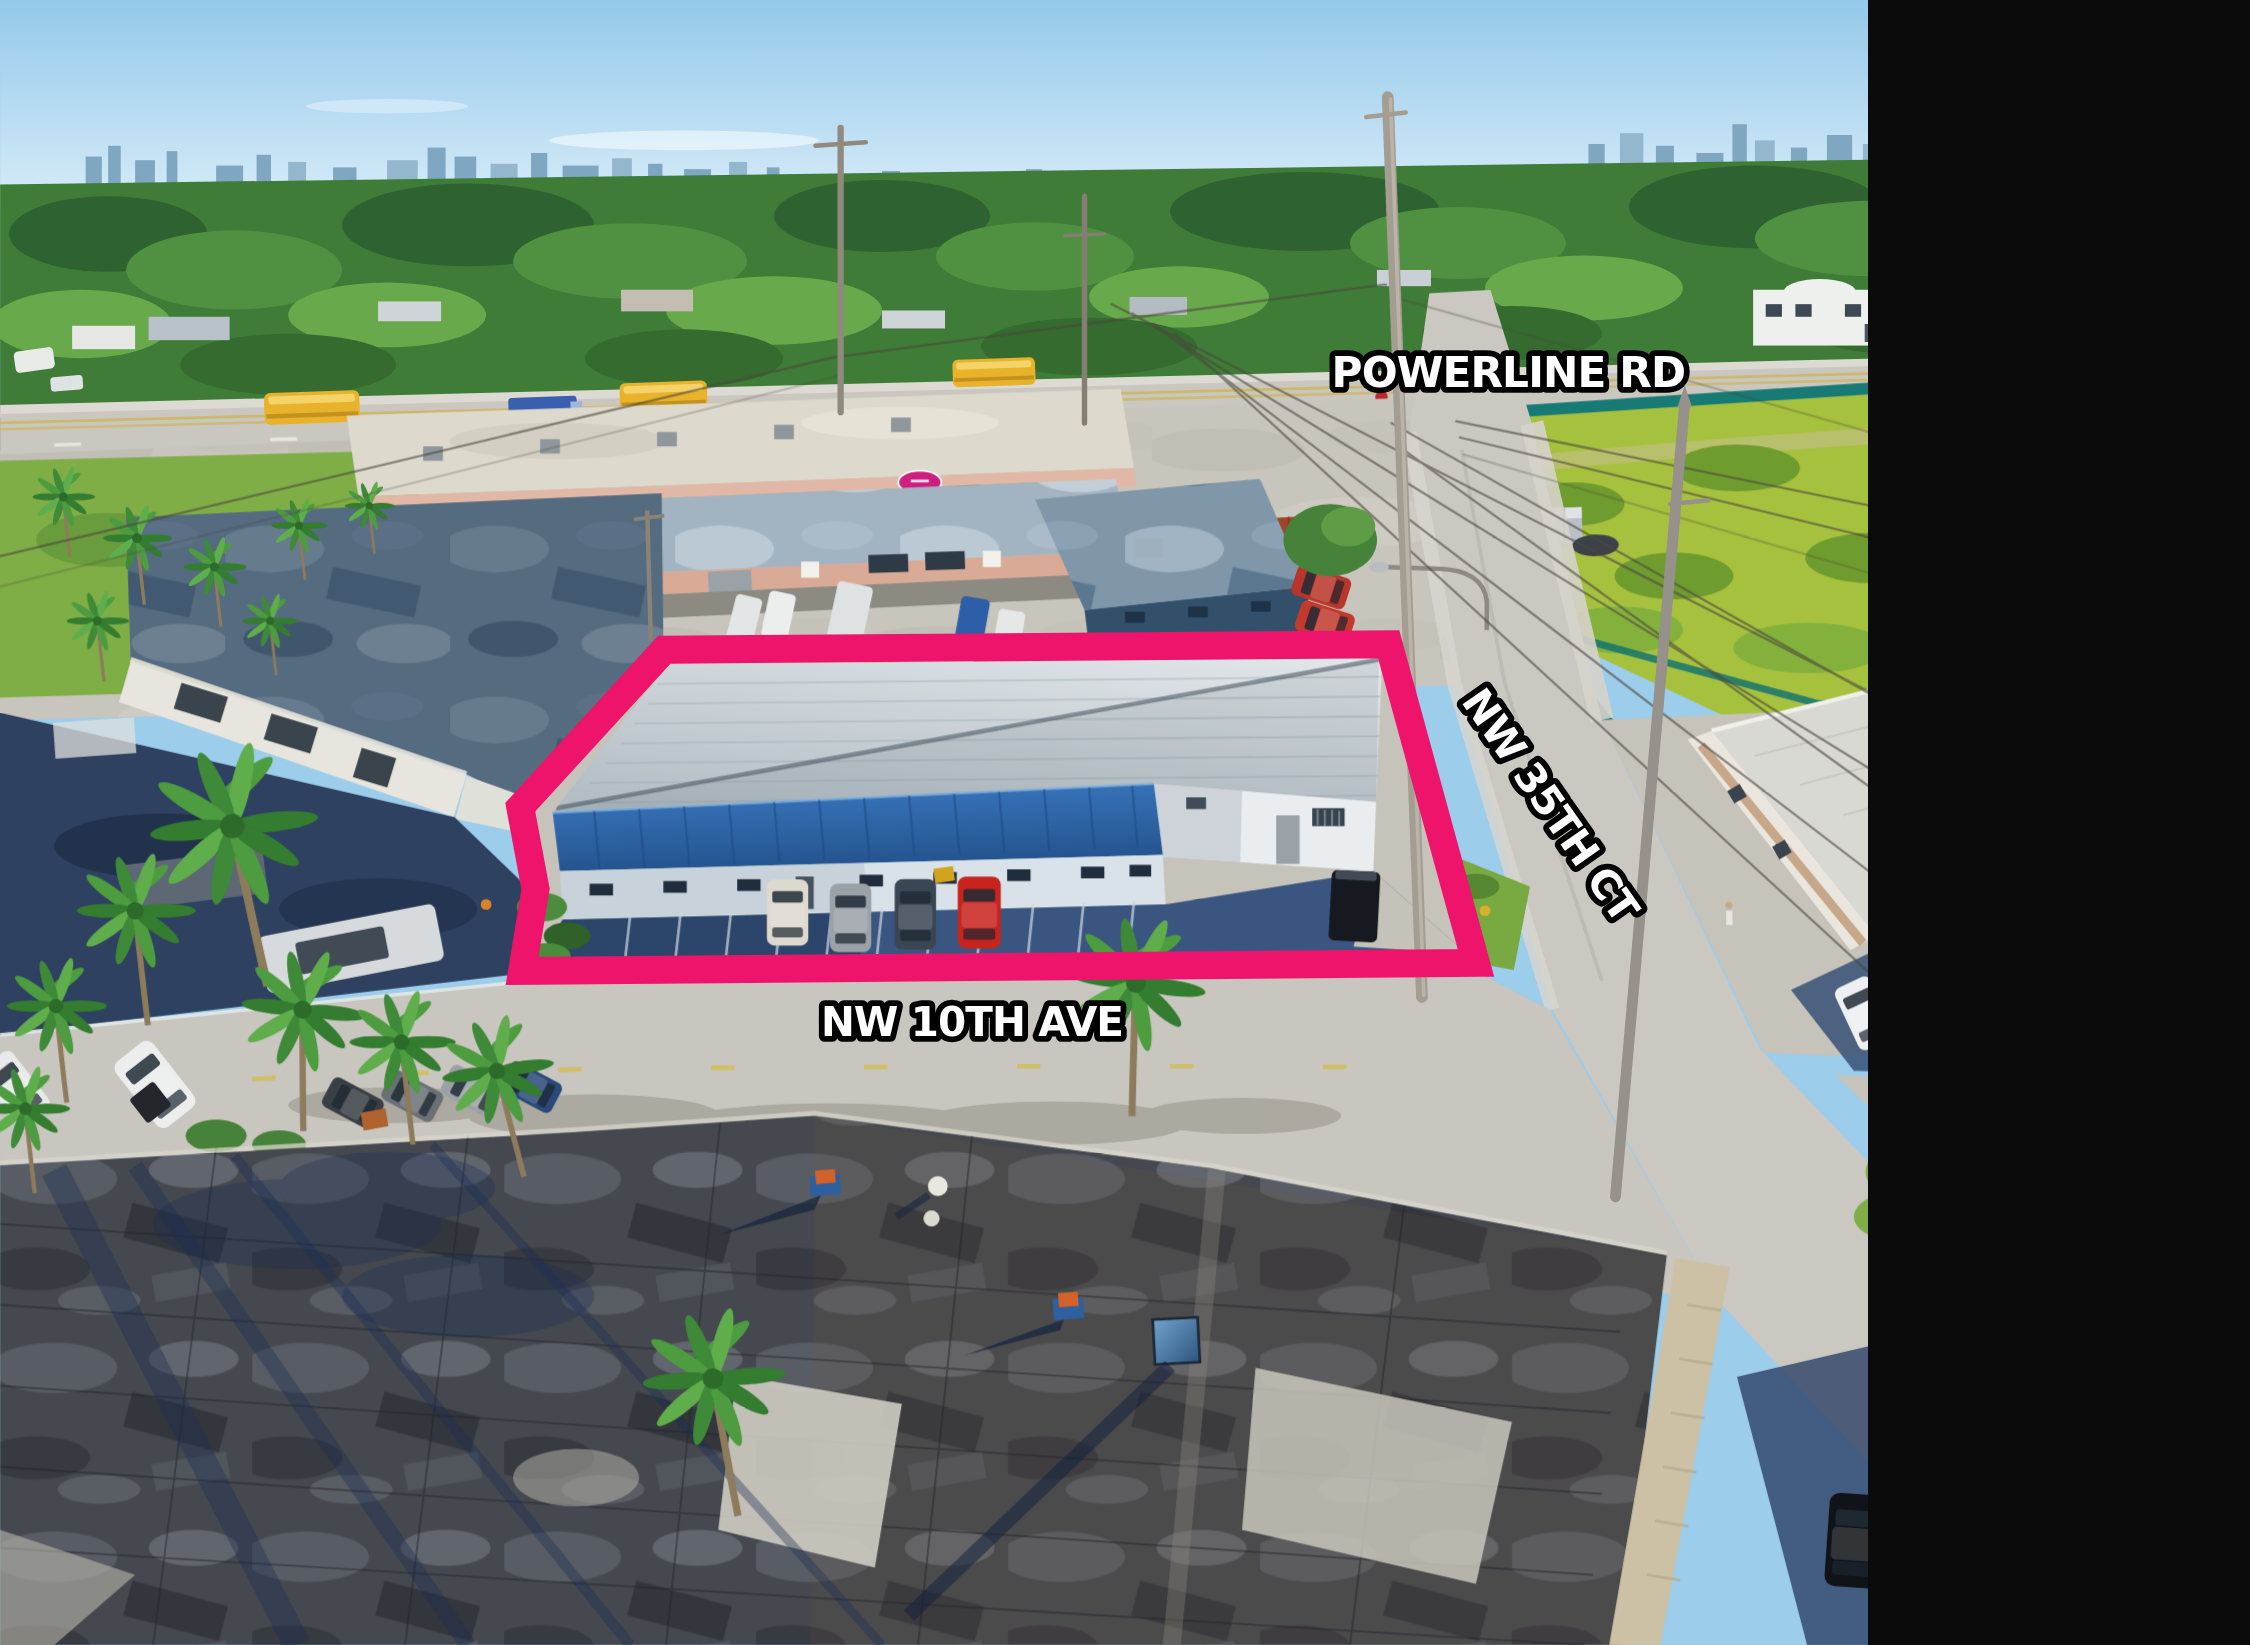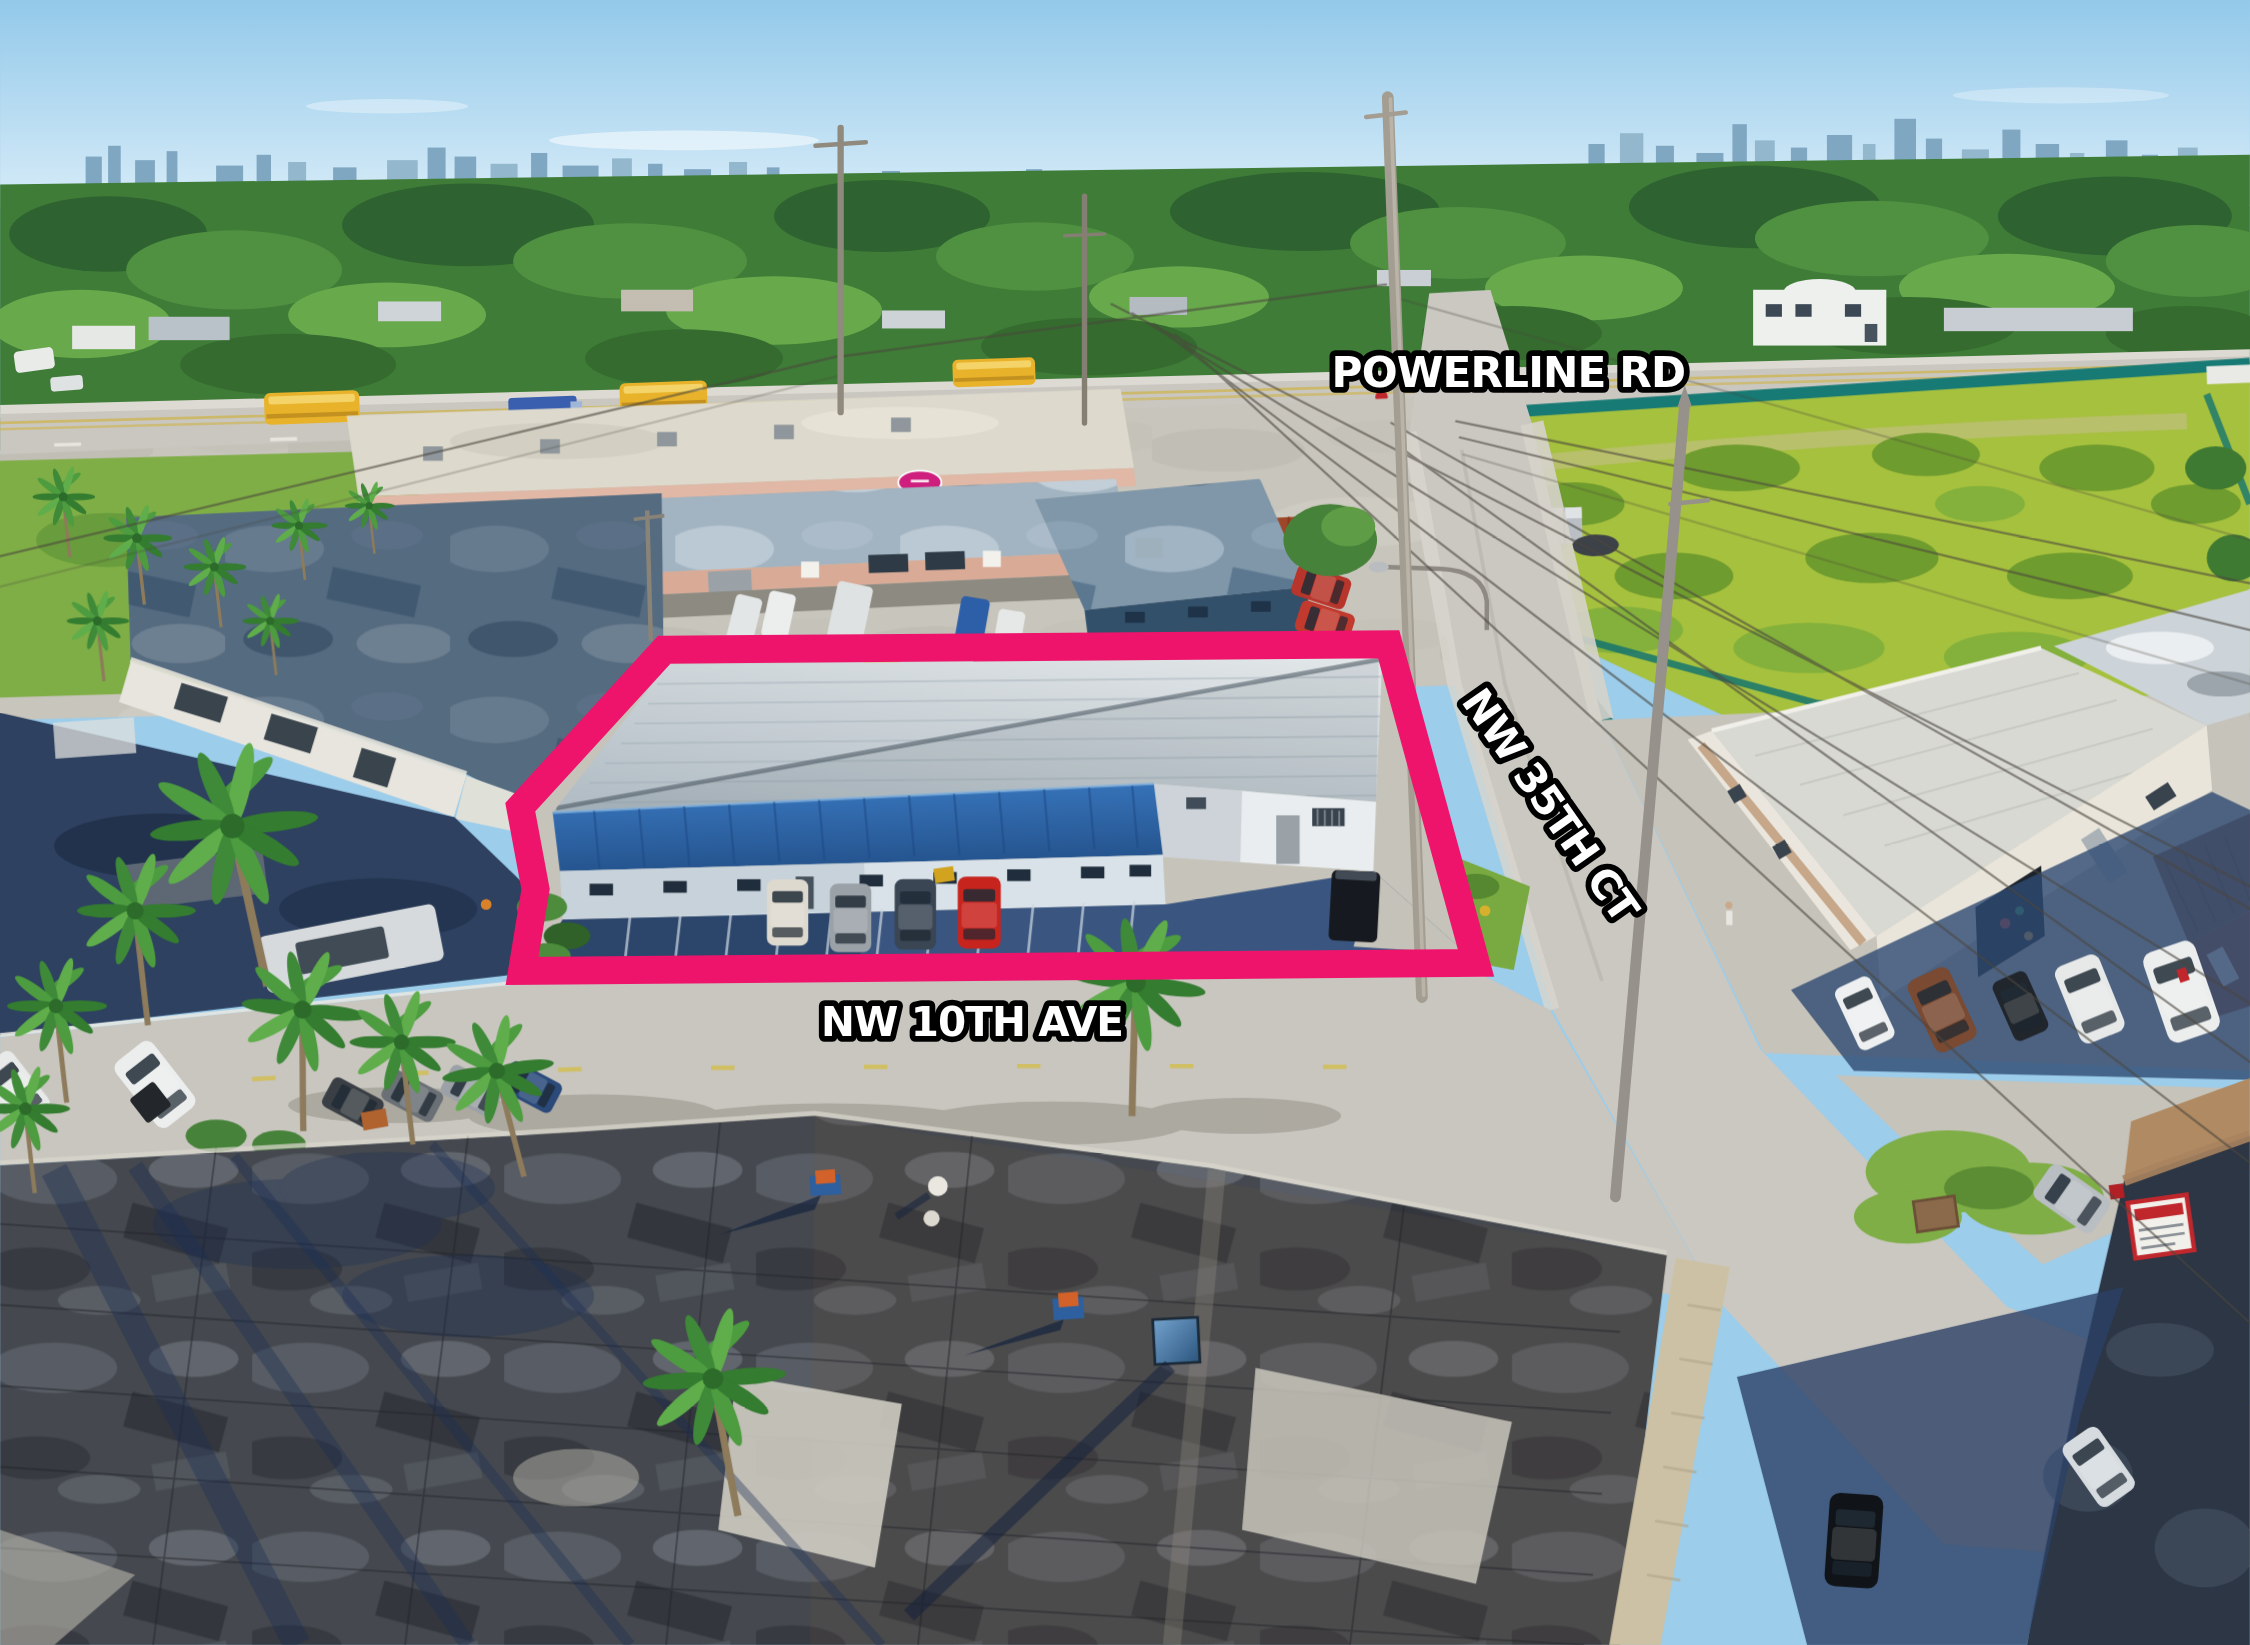--- a/index.html
+++ b/index.html
@@ -1,16 +1,16 @@
 <!DOCTYPE html>
 <html style="font-size:14.4px"><head>
 <meta charset="utf-8">
 <style>
   html,body{margin:0;padding:0;background:#0b0b0b;}
-  .stage{position:relative;width:2250px;height:1645px;overflow:hidden;background:#9ccdeb;}
+  .stage{position:relative;width:1868px;height:1645px;overflow:hidden;background:#9ccdeb;}
   svg{display:block;width:2250px;height:1645px;}
   text.street-label{
     font-family:"DejaVu Sans", sans-serif;
     font-weight:800;
     fill:#ffffff;
     stroke:#000000;
     stroke-width:13px;
     stroke-linejoin:round;
     paint-order:stroke fill;
     letter-spacing:-1px;

